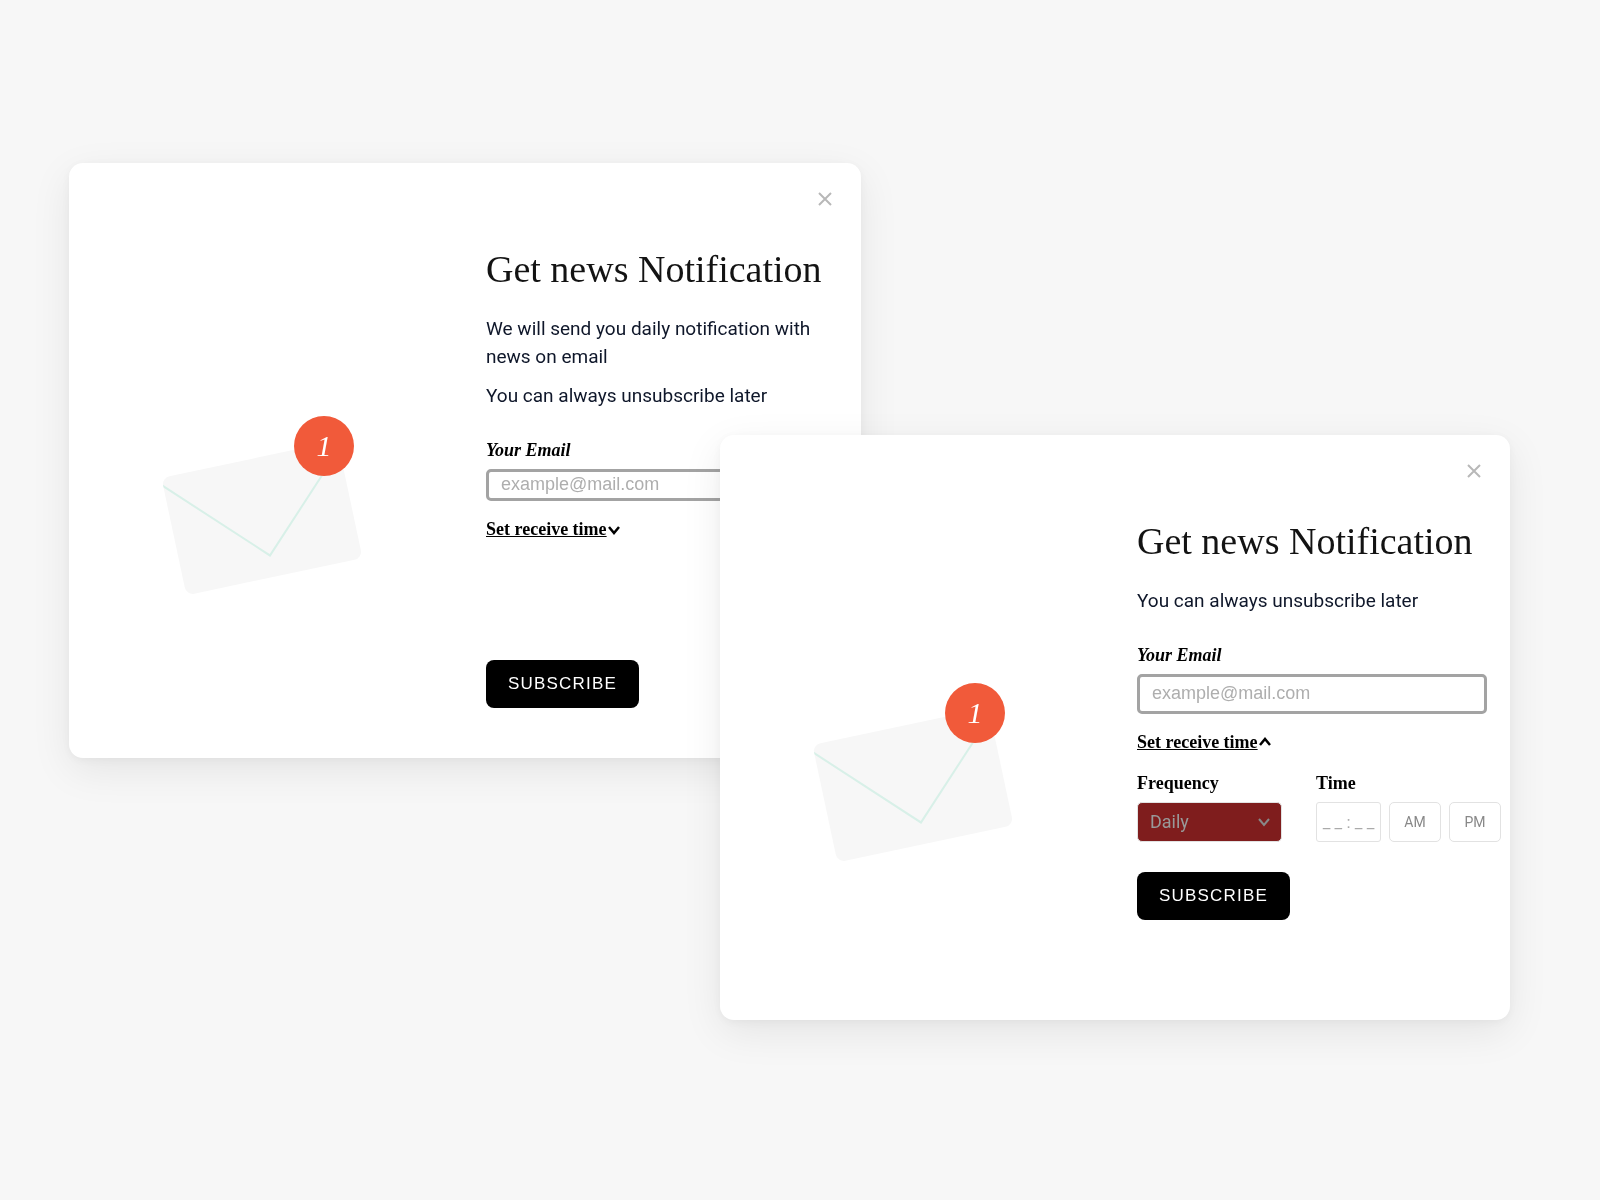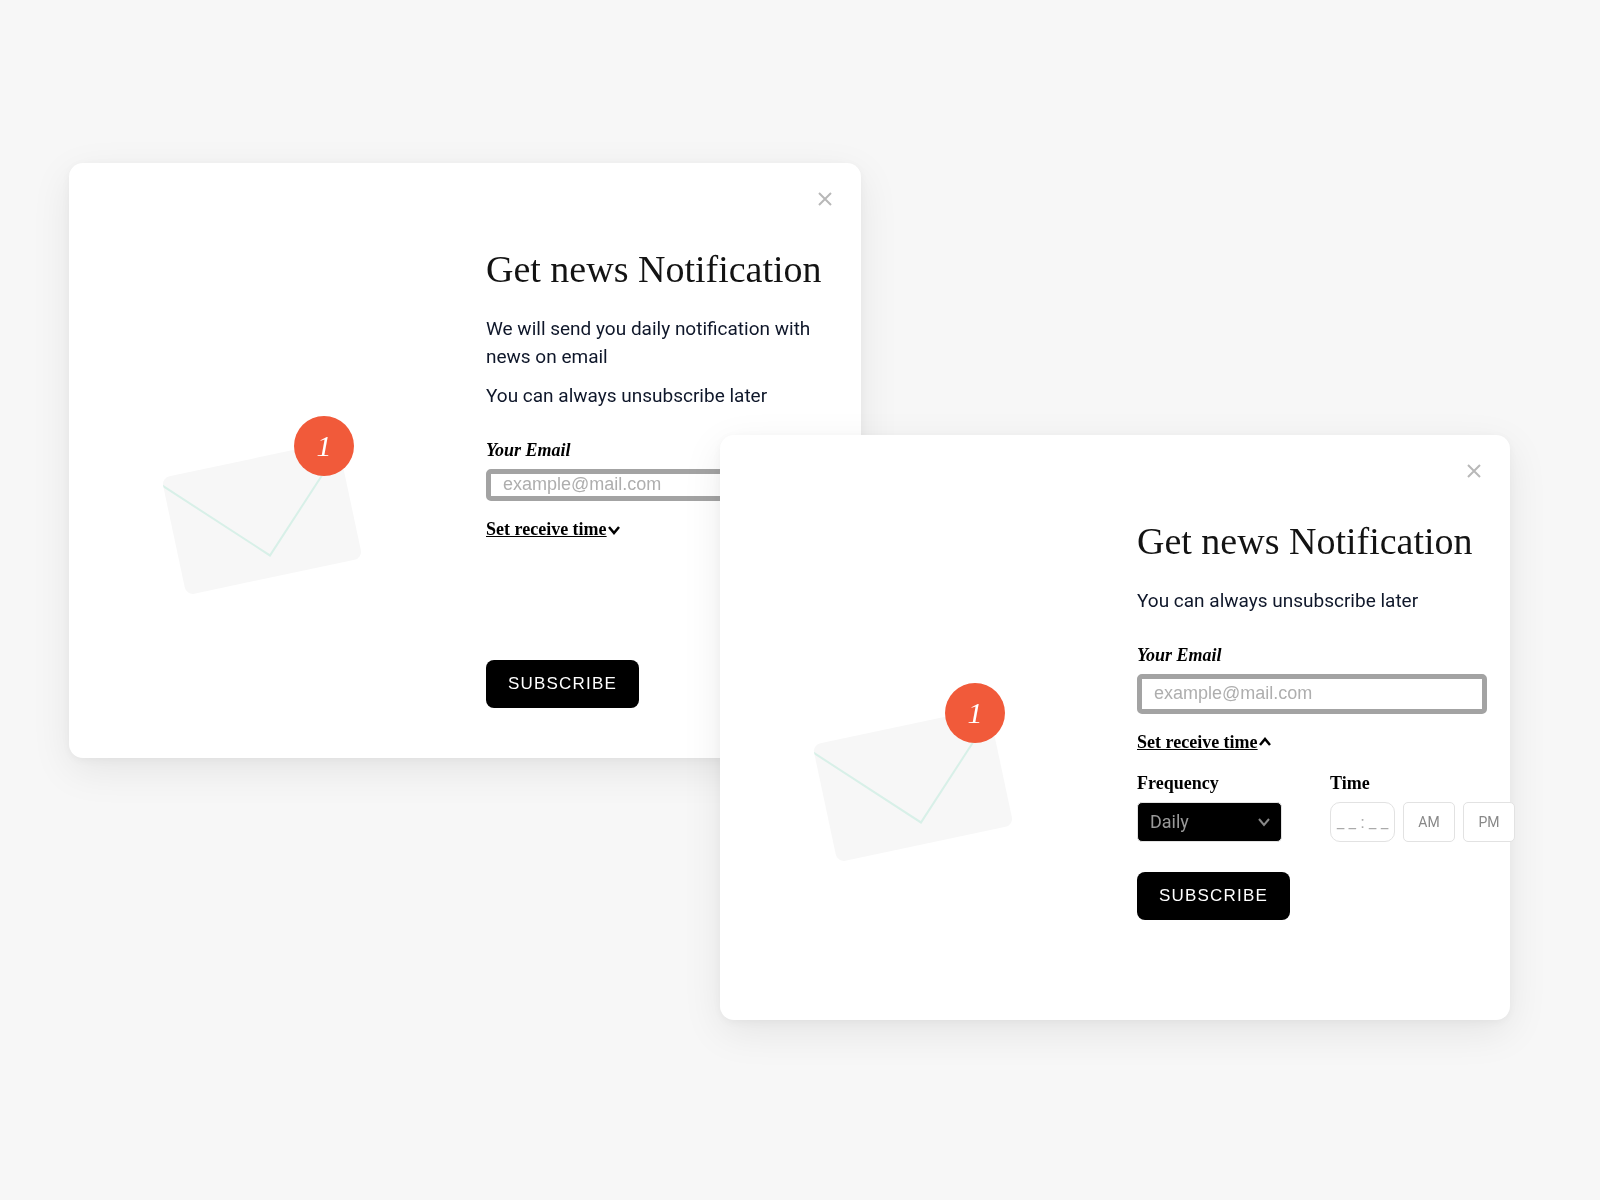--- a/index.html
+++ b/index.html
@@ -52,21 +52,21 @@
     font-family: Georgia, 'Times New Roman', serif;
     font-size: 18px;
     font-weight: 700;
     color: #000;
     margin-bottom: 8px;
     font-style: italic;
   }
   .input {
     width: 350px;
     height: 40px;
-    border: 5px solid #a3a3a3;
+    border: 3px solid #a3a3a3;
     border-radius: 5px;
     padding: 0 12px;
     font-size: 18px;
     color: #222;
     background: #fff;
     margin-bottom: 18px;
   }
   .input::placeholder { color: #aeaeae; }
   .toggle-line {
     display: flex;
@@ -90,47 +90,47 @@
     border: none;
     border-radius: 8px;
     padding: 14px 22px;
     font-size: 17px;
     font-weight: 400;
     letter-spacing: 1.2px;
     cursor: pointer;
   }
   .card1 .subscribe { margin-top: 100px; }
   .card2 .subscribe { margin-top: 20px; }
-  .row { display: flex; gap: 48px; margin-bottom: 10px; }
+  .row { display: flex; gap: 34px; margin-bottom: 10px; }
   .fcol { display:flex; flex-direction:column; }
   .label-sm {
     font-family: Georgia, 'Times New Roman', serif;
     font-size: 18px;
     font-weight: 700;
     color: #000;
     margin-bottom: 8px;
   }
   .select {
     position: relative;
     width: 145px; height: 40px;
     border: 1px solid #e2e2e2;
     border-radius: 5px;
     display:flex; align-items:center;
     padding: 0 12px;
     font-size: 18px;
     color: #999;
     cursor: pointer;
-    background: #000000;
+    background: #7f1d1d;
   }
   .select .chev2 { position:absolute; right:10px; width:14px; height:14px; stroke:#888; stroke-width:2; fill:none; }
   .time-group { display:flex; gap: 8px; align-items:flex-start; }
   .time-box {
     width: 65px; height: 40px;
     border: 1px solid #e2e2e2;
-    border-radius: 10px;
+    border-radius: 3px;
     display:flex; align-items:center; justify-content:center;
     font-size: 17px;
     color: #aaa;
     background: #fff;
   }
   .ampm {
     width: 52px; height: 40px;
     border: 1px solid #e2e2e2;
     border-radius: 5px;
     display:flex; align-items:center; justify-content:center;

